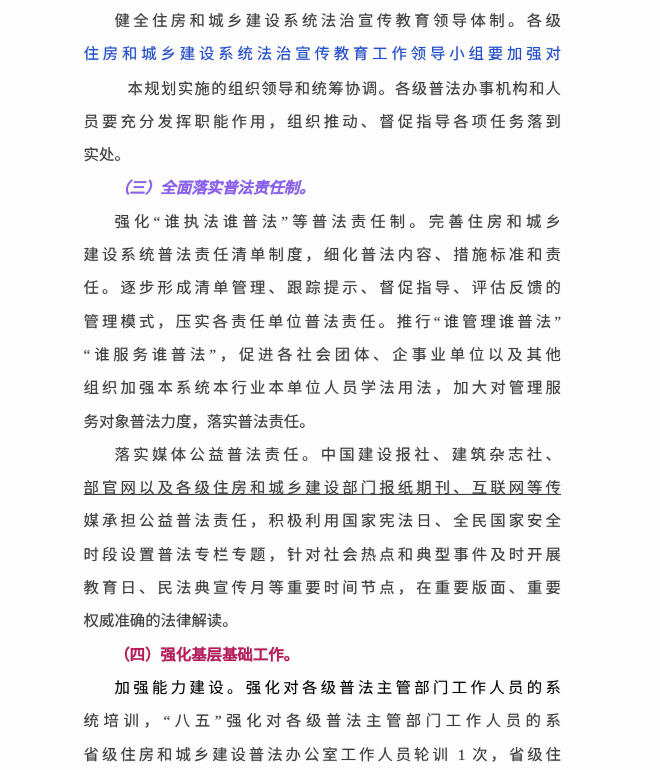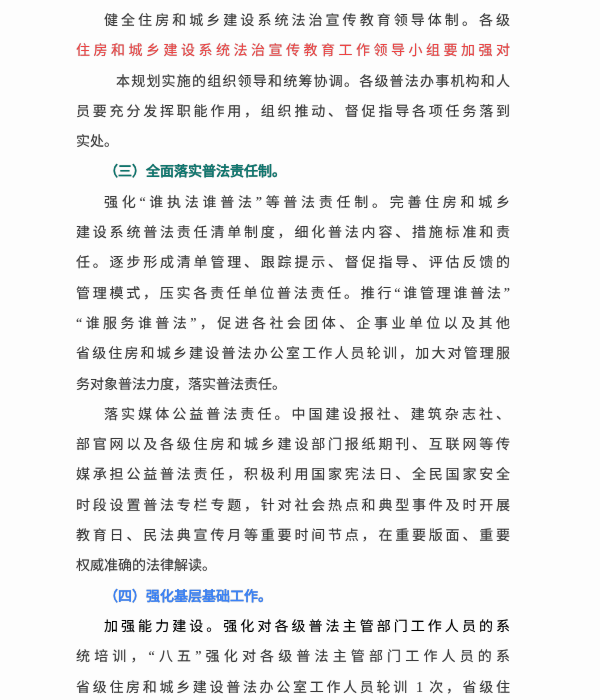--- a/index.html
+++ b/index.html
@@ -49,47 +49,47 @@
     color: #383838;
   }
 </style>
 </head>
 <body style="background: rgb(253, 253, 253);">
 
 <div class="page">
   <div class="text-area" id="doc">
       <div class="block">
         <div class="line indent full" style="color: rgb(62, 62, 62);">健全住房和城乡建设系统法治宣传教育领导体制。各级</div>
-        <div class="line full" style="color: #ef4444;">住房和城乡建设系统法治宣传教育工作领导小组要加强对</div>
+        <div class="line full" style="color: #1d4ed8;">住房和城乡建设系统法治宣传教育工作领导小组要加强对</div>
         <div class="line full" style="color: rgb(62, 62, 62); margin-left: 40px;">本规划实施的组织领导和统筹协调。各级普法办事机构和人</div>
         <div class="line full" style="color: rgb(62, 62, 62);">员要充分发挥职能作用，组织推动、督促指导各项任务落到</div>
         <div class="line" style="color: rgb(62, 62, 62);">实处。</div>
       </div>
       <div class="block">
-        <div class="line indent heading" style="color: #0f766e;">（三）全面落实普法责任制。</div>
+        <div class="line indent heading" style="color: #8b5cf6; font-style: italic;">（三）全面落实普法责任制。</div>
       </div>
       <div class="block">
         <div class="line indent full" style="color: rgb(62, 62, 62);">强化“谁执法谁普法”等普法责任制。完善住房和城乡</div>
         <div class="line full" style="color: rgb(62, 62, 62);">建设系统普法责任清单制度，细化普法内容、措施标准和责</div>
         <div class="line full" style="color: rgb(62, 62, 62);">任。逐步形成清单管理、跟踪提示、督促指导、评估反馈的</div>
         <div class="line full" style="color: rgb(62, 62, 62);">管理模式，压实各责任单位普法责任。推行“谁管理谁普法”</div>
         <div class="line full" style="color: rgb(62, 62, 62);">“谁服务谁普法”，促进各社会团体、企事业单位以及其他</div>
-        <div class="line full" style="color: rgb(62, 62, 62);">省级住房和城乡建设普法办公室工作人员轮训，加大对管理服</div>
+        <div class="line full" style="color: rgb(62, 62, 62);">组织加强本系统本行业本单位人员学法用法，加大对管理服</div>
         <div class="line" style="color: rgb(62, 62, 62);">务对象普法力度，落实普法责任。</div>
       </div>
       <div class="block">
         <div class="line indent full" style="color: rgb(62, 62, 62);">落实媒体公益普法责任。中国建设报社、建筑杂志社、</div>
-        <div class="line full" style="color: rgb(62, 62, 62);">部官网以及各级住房和城乡建设部门报纸期刊、互联网等传</div>
+        <div class="line full" style="color: rgb(62, 62, 62); text-decoration: underline;">部官网以及各级住房和城乡建设部门报纸期刊、互联网等传</div>
         <div class="line full" style="color: rgb(62, 62, 62);">媒承担公益普法责任，积极利用国家宪法日、全民国家安全</div>
         <div class="line full" style="color: rgb(62, 62, 62);">时段设置普法专栏专题，针对社会热点和典型事件及时开展</div>
         <div class="line full" style="color: rgb(62, 62, 62);">教育日、民法典宣传月等重要时间节点，在重要版面、重要</div>
         <div class="line" style="color: rgb(62, 62, 62);">权威准确的法律解读。</div>
       </div>
       <div class="block">
-        <div class="line indent heading" style="color: #3b82f6;">（四）强化基层基础工作。</div>
+        <div class="line indent heading" style="color: #be185d;">（四）强化基层基础工作。</div>
       </div>
       <div class="block">
         <div class="line indent full" style="color: #000000;">加强能力建设。强化对各级普法主管部门工作人员的系</div>
         <div class="line full" style="color: rgb(62, 62, 62);">统培训，“八五”强化对各级普法主管部门工作人员的系</div>
         <div class="line full" style="color: rgb(62, 62, 62);">省级住房和城乡建设普法办公室工作人员轮训 1 次，省级住</div>
       </div>
     </div>
 </div>
 
 </body></html>

